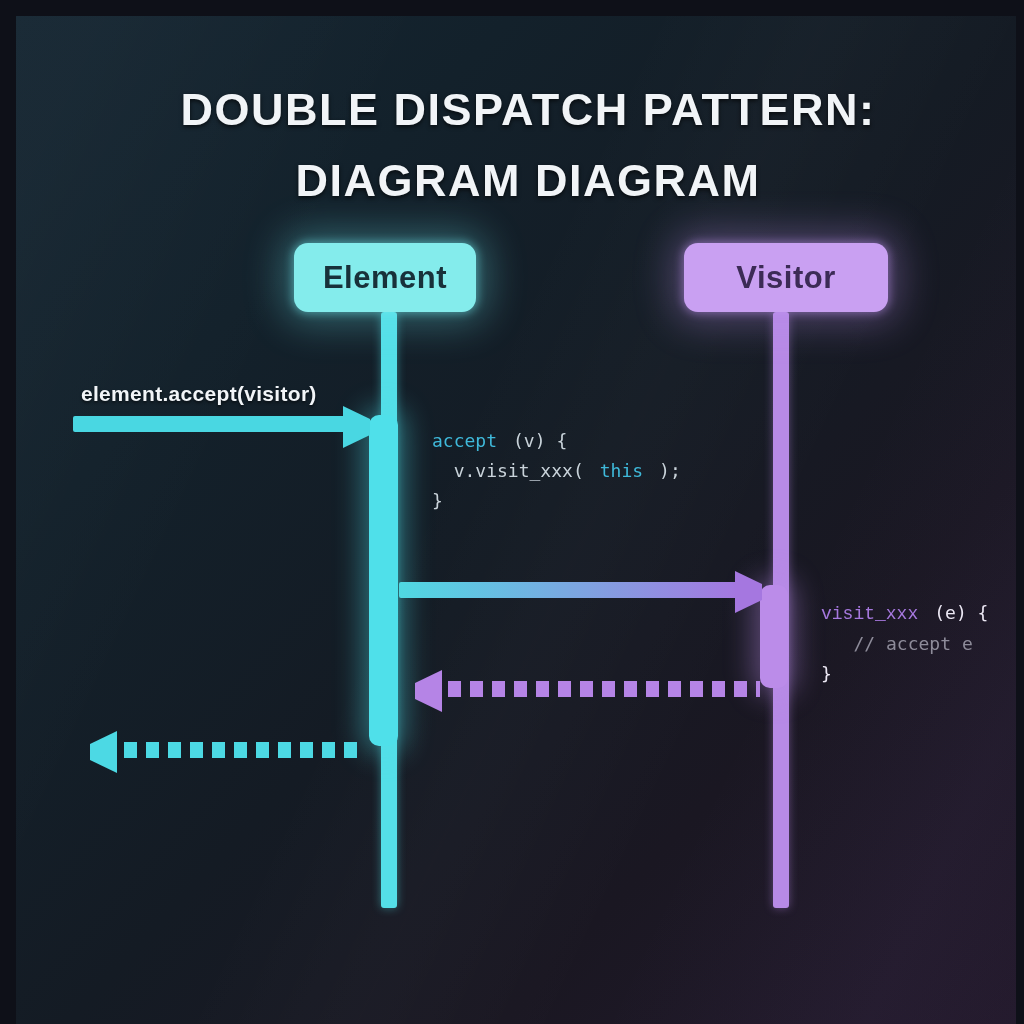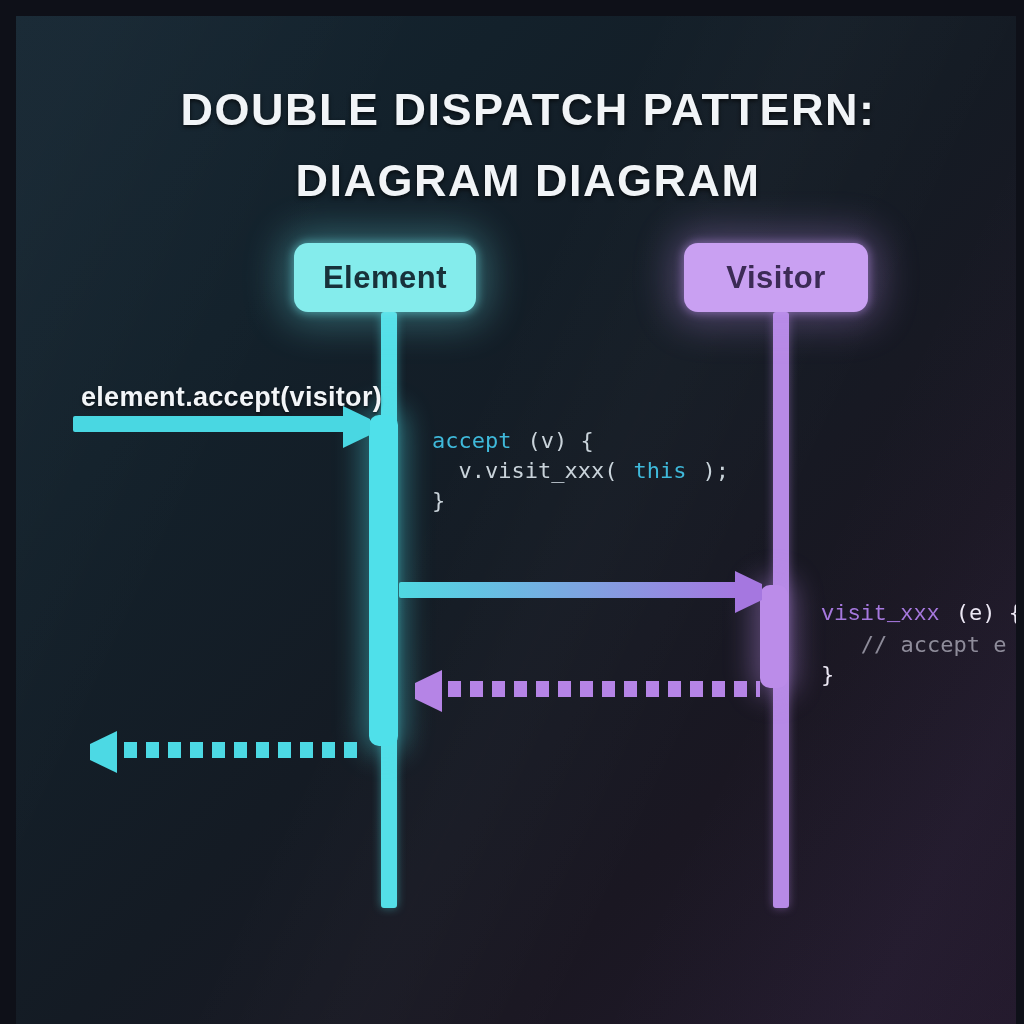--- a/index.html
+++ b/index.html
@@ -24,37 +24,37 @@
   .actor {
     position:absolute; top:227px; height:69px; border-radius:14px;
     display:flex; align-items:center; justify-content:center;
     font-size:31px; font-weight:bold; letter-spacing:0.5px;
   }
   .actor-element {
     left:278px; width:182px; background:#84ecec; color:#18313a;
     box-shadow:0 0 38px 12px rgba(112,232,238,0.32), 0 0 8px 2px rgba(112,232,238,0.45);
   }
   .actor-visitor {
-    left:668px; width:184px; background:#c9a0f2; color:#3c2b56;
+    left:668px; width:204px; background:#c9a0f2; color:#3c2b56;
     box-shadow:0 0 38px 12px rgba(190,146,240,0.32), 0 0 8px 2px rgba(190,146,240,0.45);
   }
   .lifeline { position:absolute; top:296px; width:5px; height:596px; border-radius:3px; }
   .lifeline-element { left:365px; background:#54dfe8; box-shadow:0 0 10px rgba(84,223,232,0.45); }
   .lifeline-visitor { left:757px; background:#b78ae6; box-shadow:0 0 10px rgba(183,138,230,0.45); }
   .activation { position:absolute; border-radius:10px; }
   .activation-element {
     left:353px; top:399px; width:29px; height:331px; background:#4fe0ea;
     box-shadow:0 0 28px 7px rgba(79,224,234,0.42);
   }
   .activation-visitor {
     left:744px; top:569px; width:28px; height:103px; background:#bb8ce9;
     box-shadow:0 0 28px 7px rgba(187,140,233,0.42);
   }
   .msg-label {
-    position:absolute; color:#f2f5f8; font-weight:bold; font-size:27px;
+    position:absolute; color:#f2f5f8; font-weight:bold; font-size:21px;
     letter-spacing:0.3px; text-shadow:0 2px 3px rgba(0,0,0,0.55); white-space:nowrap;
   }
   .label-accept { left:57px; top:358px; }
   .label-visit  { left:412px; top:524px; }
   .line { position:absolute; height:5px; border-radius:2px; }
   .arrow-accept-line { left:57px; top:400px; width:272px; background:#49d7e2; }
   .arrow-visit-line  { left:383px; top:566px; width:338px; background:linear-gradient(90deg,#4fd9e2,#a577e0); }
   .dashed { position:absolute; height:5px; }
   .return-visit-dashes  { left:410px; top:665px; width:334px;
     background:repeating-linear-gradient(90deg,#b584e6 0 13px, transparent 13px 22px); }
@@ -62,21 +62,21 @@
     background:repeating-linear-gradient(90deg,#4cd9e4 0 13px, transparent 13px 22px); }
   .head { position:absolute; width:0; height:0; border-top:13px solid transparent; border-bottom:13px solid transparent; }
   .head-right { border-left-width:27px; border-left-style:solid; }
   .head-left  { border-right-width:27px; border-right-style:solid; }
   .arrow-accept-head { left:327px; top:390px; border-left-color:#49d7e2; }
   .arrow-visit-head  { left:719px; top:555px; border-left-color:#a577e0; }
   .return-visit-head  { left:383px; top:654px; border-right-color:#b584e6; }
   .return-accept-head { left:58px;  top:715px; border-right-color:#4cd9e4; }
   .code {
     position:absolute; font-family:"DejaVu Sans Mono", monospace;
-    font-size:22px; line-height:30px; white-space:pre;
+    font-size:18px; line-height:30px; white-space:pre;
   }
   .code-element { left:400px; top:402px; color:#c9d3da; }
   .code-element .kw { color:#3fb9da; }
   .code-visitor { left:789px; top:574px; color:#ece8f4; }
   .code-visitor .kw { color:#a678de;font-family:Liberation Mono, monospace; }
   .code-visitor .comment { color:#8e8c9a; }
 </style>
 </head>
 <body>
 

